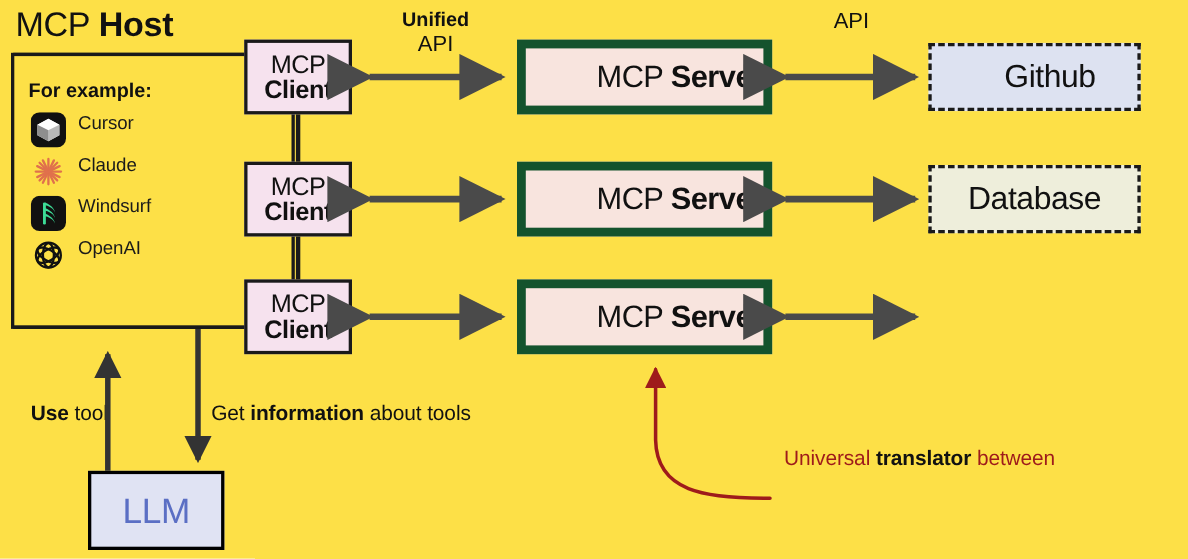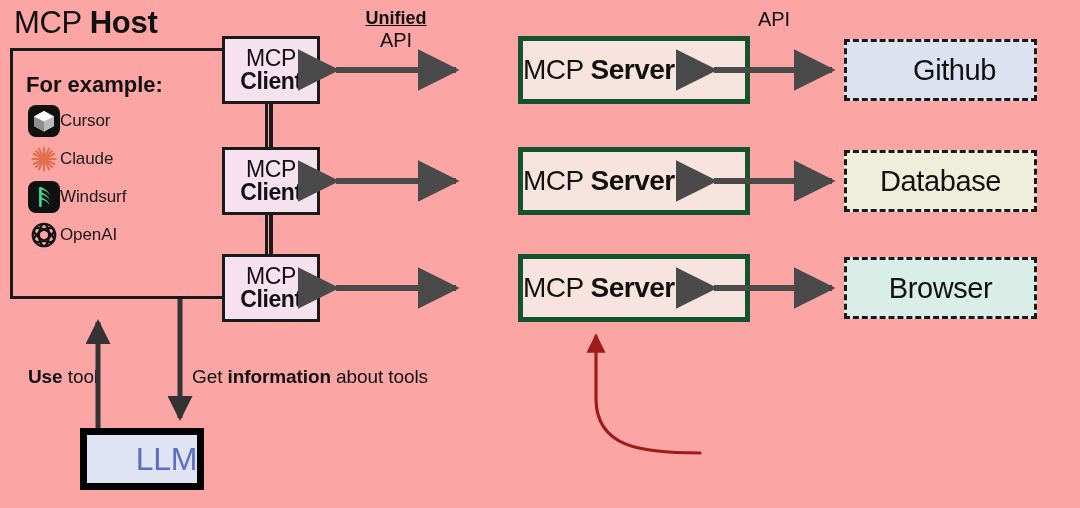--- a/index.html
+++ b/index.html
@@ -8,21 +8,21 @@
     background: #ffffff;
   }
   body {
     font-family: "Liberation Sans", sans-serif;
     -webkit-font-smoothing: antialiased;
   }
   #canvas {
     position: relative;
     width: 1080px;
     height: 508px;
-    background: #fca5a5;
+    background: #fde047;
     overflow: hidden;
   }
   .abs { position: absolute; }
 
   
   #host-title {
     left: 14px;
     top: 5px;
     font-size: 31px;
     color: #111111;
@@ -37,28 +37,29 @@
     width: 258px;
     height: 251px;
     border: 3px solid #1a1a1a;
     box-sizing: border-box;
     background: transparent;
   }
 
   #for-example {
     left: 26px;
     top: 72px;
-    font-size: 22px;
+    font-size: 18px;
     font-weight: 700;
     color: #111111;
   }
 
   .ex-row {
     display: flex;
-    align-items: center;
+    align-items: flex-start;
+    gap: 11px;
     height: 38px;
   }
   .ex-label {
     font-size: 17px;
     color: #1a1a1a;
     letter-spacing: -0.1px;
   }
   #examples {
     left: 28px;
     top: 102px;
@@ -83,28 +84,27 @@
     align-items: center;
     justify-content: center;
     line-height: 1.02;
   }
   .client-box .l1 { font-size: 23px; color: #111; letter-spacing: -0.4px; }
   .client-box .l2 { font-size: 23px; color: #111; font-weight: 700; letter-spacing: -0.4px; }
 
   .server-box {
     width: 232px;
     height: 68px;
-    border: 5px solid #14532d;
+    border: 8px solid #14532d;
     background: #f8e4de;
     box-sizing: border-box;
     display: flex;
     align-items: center;
-    justify-content: flex-start;
+    justify-content: flex-end;
     white-space: nowrap;
-    margin-left: 48px;
   }
   .server-box span { font-size: 28px; color: #111; letter-spacing: -0.5px; }
   .server-box b { font-weight: 700; }
 
   .tool-box {
     width: 193px;
     height: 62px;
     border: 3px dashed #1a1a1a;
     box-sizing: border-box;
     display: flex;
@@ -114,41 +114,41 @@
   .tool-box span {
     font-size: 29px;
     color: #111;
     letter-spacing: -0.4px;
   }
 
   #llm-box {
     left: 80px;
     top: 428px;
     width: 124px;
-    height: 62px;
-    border: 7px solid #000000;
+    height: 72px;
+    border: 3px solid #000000;
     background: #e0e3f3;
     box-sizing: border-box;
     display: flex;
     align-items: center;
-    justify-content: flex-end;
+    justify-content: center;
   }
   #llm-box span {
     font-size: 32px;
     color: #5b6fc4;
     letter-spacing: -0.3px;
   }
 
   
   .api-label {
     text-align: center;
     line-height: 1.14;
     white-space: nowrap;
   }
-  .api-label .top { font-size: 18px; font-weight: 700; color: #111; display: block; text-decoration: underline; }
+  .api-label .top { font-size: 18px; font-weight: 700; color: #111; display: block; }
   .api-label .bot { font-size: 20px; color: #111; display: block; }
 
   .flow-label {
     font-size: 19px;
     color: #111;
     white-space: nowrap;
     letter-spacing: -0.1px;
   }
   .flow-label b { font-weight: 700; }
 
@@ -266,41 +266,38 @@
   <div class="abs server-box" style="left:470px; top:254px;">
     <span><span>MCP </span><b>Server</b></span>
   </div>
 
   <div class="abs tool-box" id="tool-0" style="left: 844px; top: 39px; background: rgb(221, 226, 241); padding-left: 28px;">
     <span>Github</span>
   </div>
   <div class="abs tool-box" id="tool-1" style="left: 844px; top: 150px; background: rgb(238, 238, 219);">
     <span>Database</span>
   </div>
-  <div class="abs tool-box" id="tool-2" style="left: 844px; top: 257px; background: rgb(217, 238, 230);">
-    <span>Browser</span>
-  </div>
 
   <div class="abs api-label" style="left:332px; top:8px; width:128px;">
     <span class="top">Unified</span>
     <span class="bot">API</span>
   </div>
   <div class="abs api-label" style="left:710px; top:8px; width:128px;">
     <span class="bot">API</span>
   </div>
 
   <div class="abs" id="llm-box">
     <span>LLM</span>
   </div>
 
   <div class="abs flow-label" style="left:28px; top:366px;"><b>Use</b><span> tool</span></div>
   <div class="abs flow-label" style="left:192px; top:366px;"><span>Get </span><b>information</b><span> about tools</span></div>
 
   <div class="abs" id="note">
-    <br>
+    <span><span>Universal </span><b>translator</b><span> between</span></span><br>
   </div>
 
   <svg class="overlay" viewBox="0 0 1080 508">
     <defs>
       <marker id="ahR" markerWidth="7" markerHeight="7" refX="6.4" refY="3.5" orient="auto" markerUnits="strokeWidth">
         <path d="M0,0 L7,3.5 L0,7 Z" fill="#4a4a4a"></path>
       </marker>
       <marker id="ahL" markerWidth="7" markerHeight="7" refX="0.6" refY="3.5" orient="auto-start-reverse" markerUnits="strokeWidth">
         <path d="M7,0 L0,3.5 L7,7 Z" fill="#4a4a4a"></path>
       </marker>

